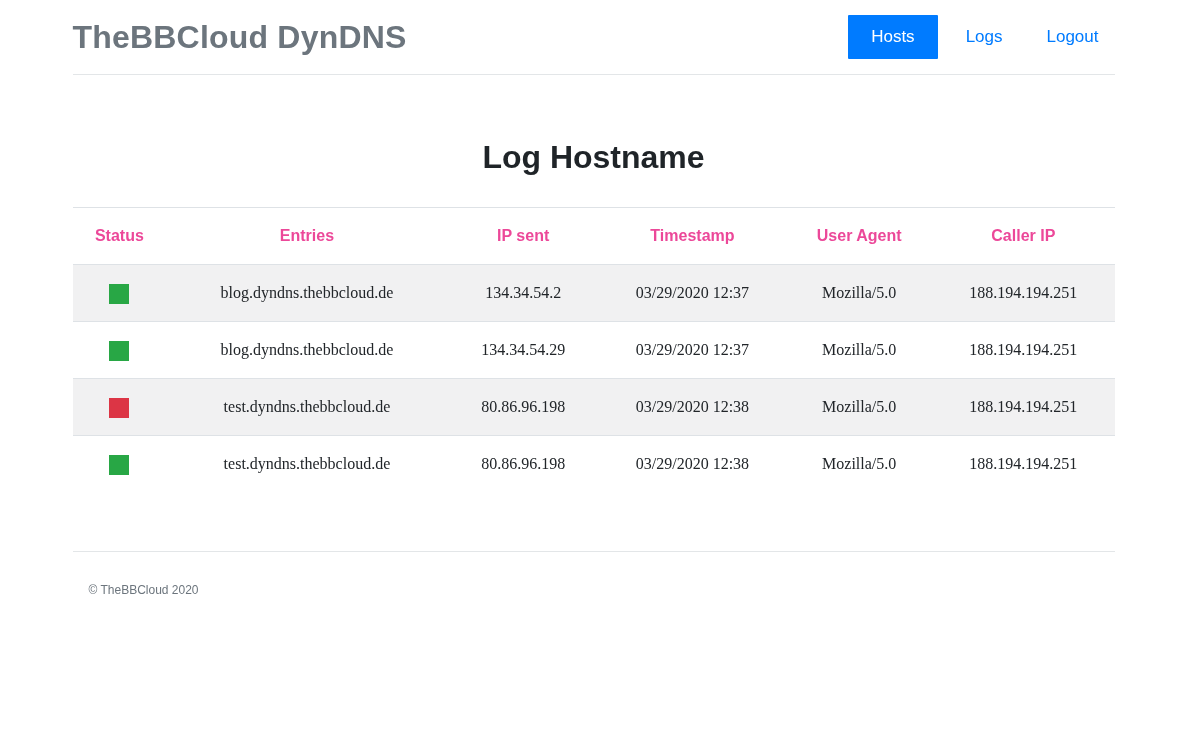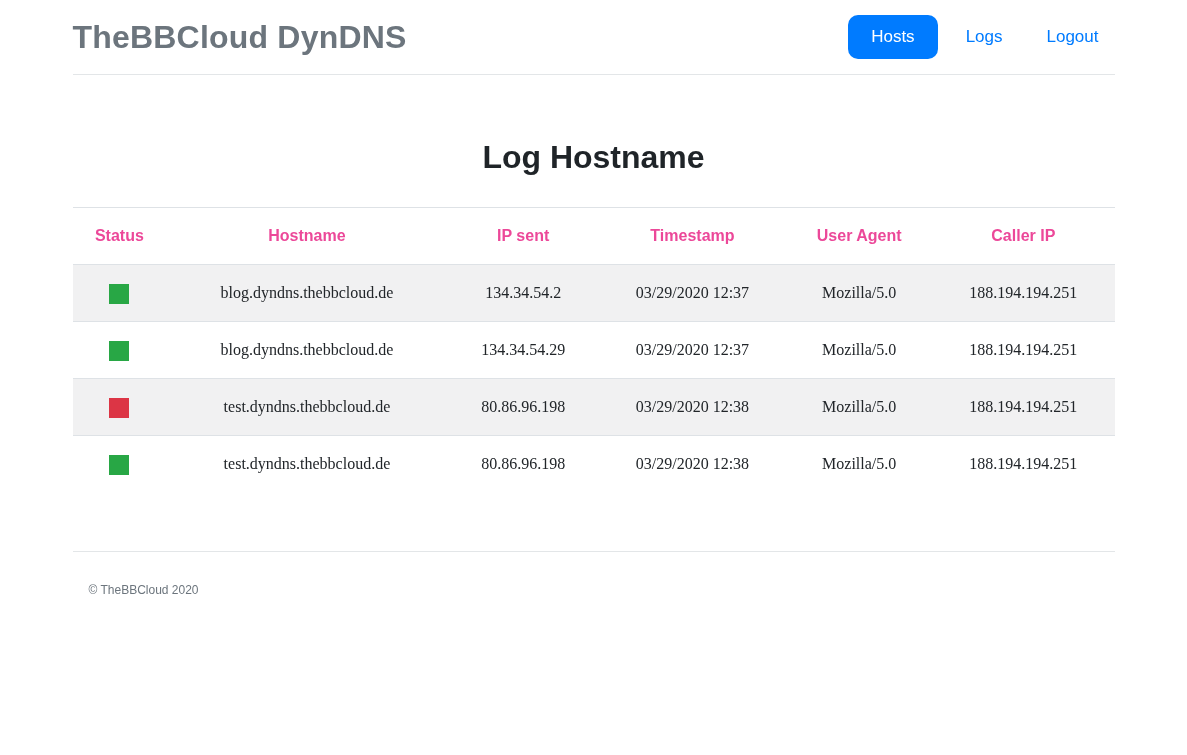--- a/index.html
+++ b/index.html
@@ -36,21 +36,21 @@
   .nav {
     display: flex;
     align-items: center;
   }
   .nav-pill {
     display: inline-block;
     font-size: 17px;
     text-decoration: none;
     padding: 8px 16px;
     color: #007bff;
-    border-radius: 10px;
+    border-radius: 1px;
     margin-left: 12px;
     cursor: pointer;
   }
   .nav-pill.active {
     background: #007bff;
     color: #ffffff;
     padding: 12px 23px;
     margin-left: 0;
   }
 
@@ -129,21 +129,21 @@
       <a class="nav-pill">Logout</a>
     </nav>
   </header>
 
   <h2 class="page-title">Log Hostname</h2>
 
   <table class="log-table">
     <thead>
       <tr>
         <th class="col-status">Status</th>
-        <th class="col-host">Hostname</th>
+        <th class="col-host">Entries</th>
         <th class="col-ip">IP sent</th>
         <th class="col-time">Timestamp</th>
         <th class="col-agent">User Agent</th>
         <th class="col-caller">Caller IP</th>
       </tr>
     </thead>
     <tbody>
       <tr>
         <td><span class="status-square" data-status="success"></span></td>
         <td>blog.dyndns.thebbcloud.de</td>

